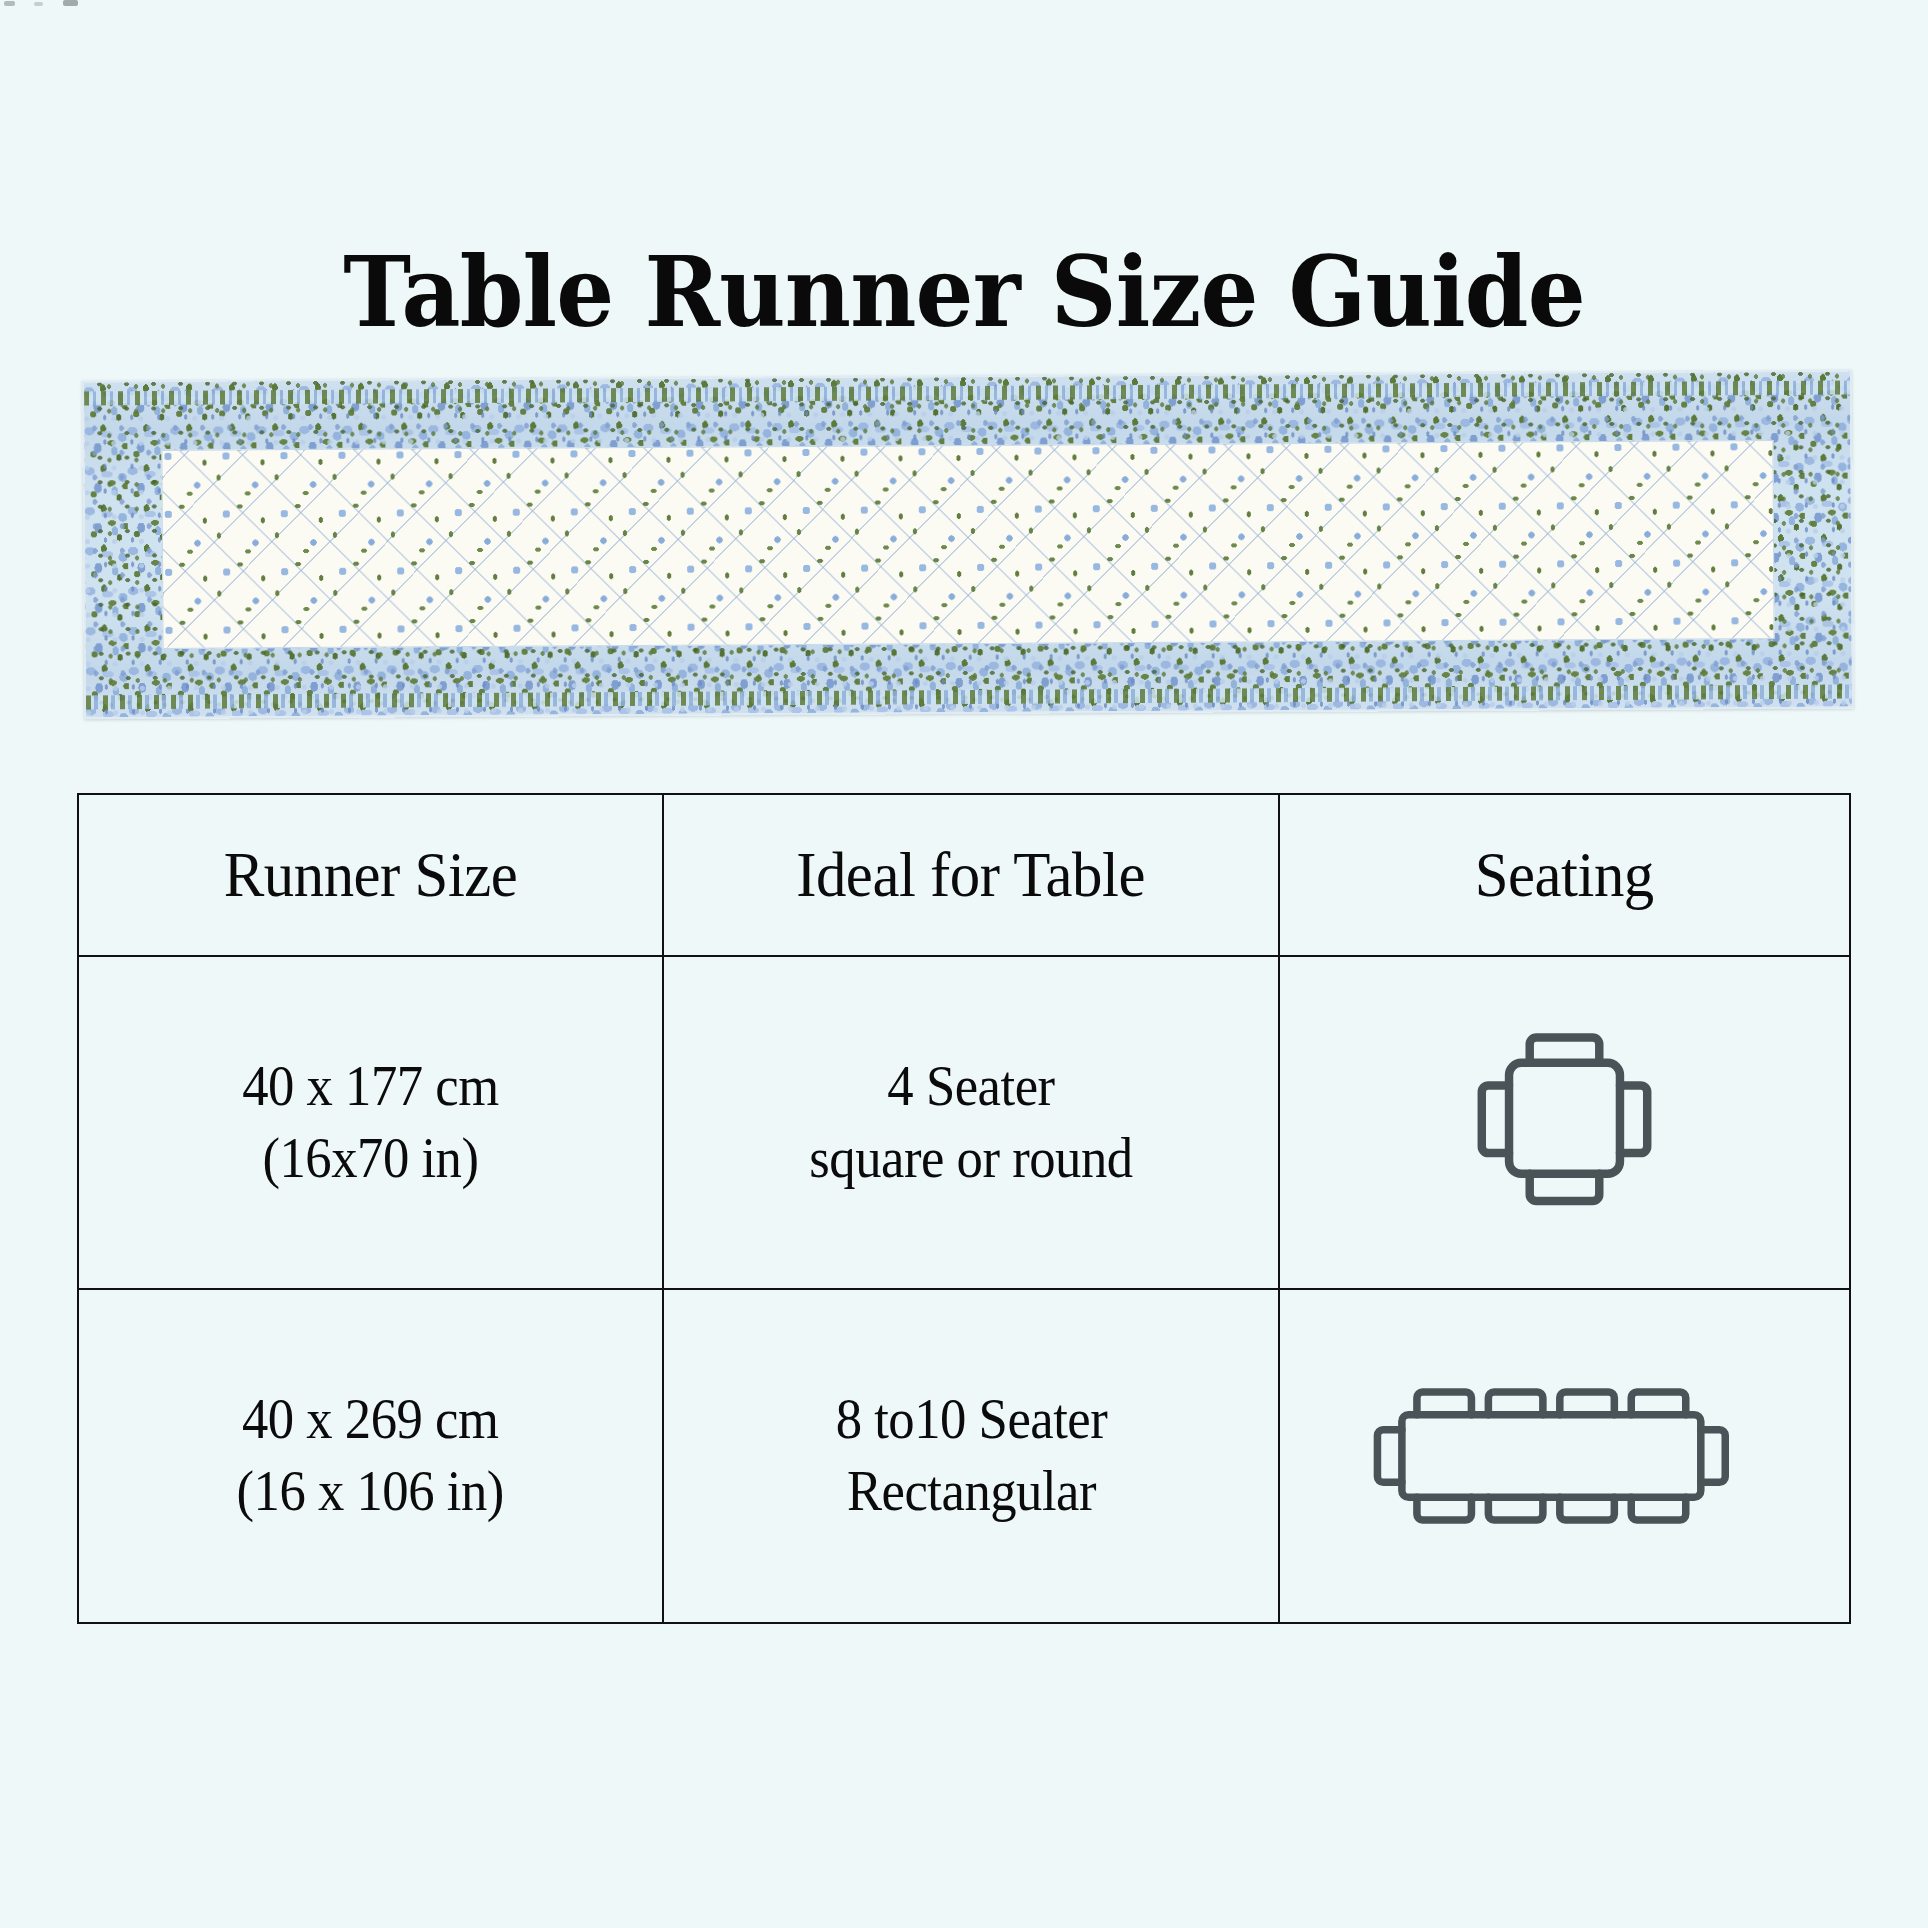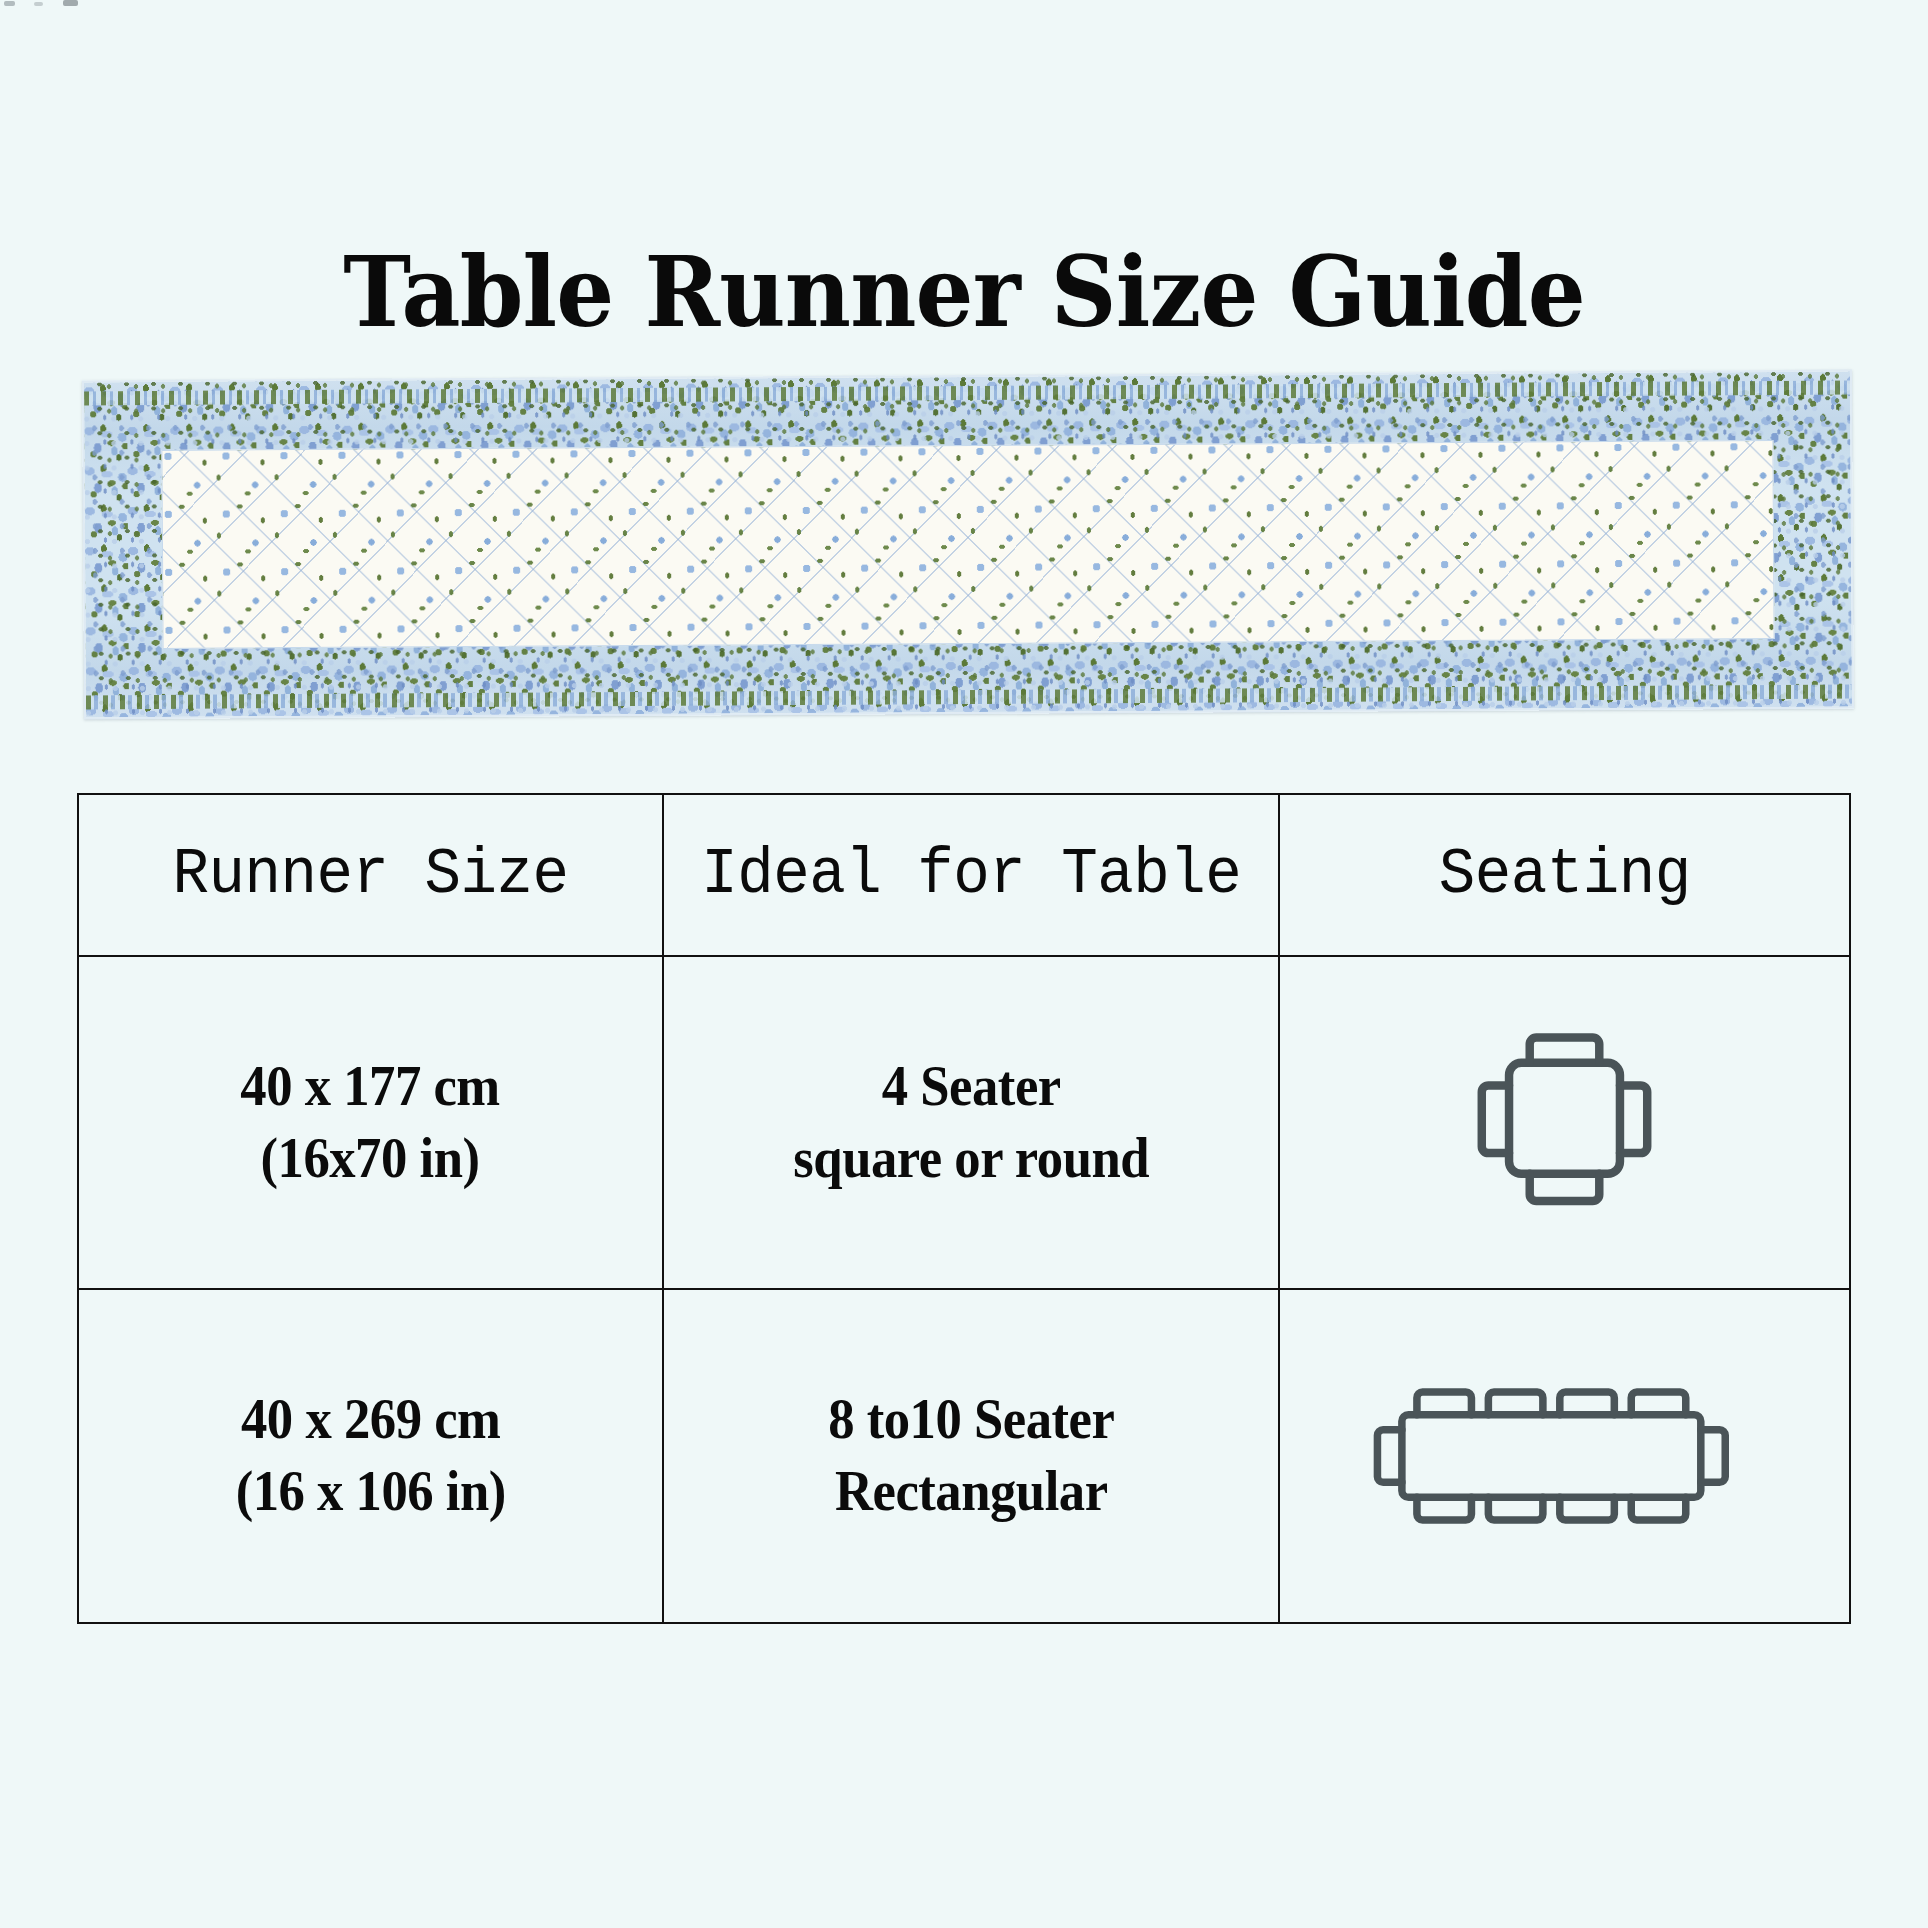--- a/index.html
+++ b/index.html
@@ -143,40 +143,39 @@
     border-collapse: collapse;
     table-layout: fixed;
   }
   #size-table td, #size-table th {
     border: 2.8px solid #111111;
     text-align: center;
     vertical-align: middle;
     color: #0b0b0b;
     padding: 0;
   }
-  #size-table th { font-weight: normal; font-family: Liberation Mono, monospace; }
+  #size-table th { font-weight: normal; }
   .col-size  { width: 585px; }
   .col-ideal { width: 616px; }
   .col-seat  { width: 571px; }
 
   .hdr-cell {
     height: 160px;
     font-size: 64px;
     line-height: 1;
     letter-spacing: -0.5px;
   }
   .hdr-cell span { display: inline-block; transform: scaleX(0.95); }
 
   .body-cell {
     height: 221px;
     font-size: 56px;
     line-height: 1.28;
     letter-spacing: -0.5px;
     white-space: pre-line;
-    font-weight: bold;
   }
   .body-cell span { display: inline-block; transform: scaleX(0.94); }
 
   .seat-cell { padding: 5.6px 0; }
   .seat-cell svg { display: block; margin: 0 auto; }
 
   
   .artifact {
     position: absolute;
     background: rgba(20,30,40,.55);

